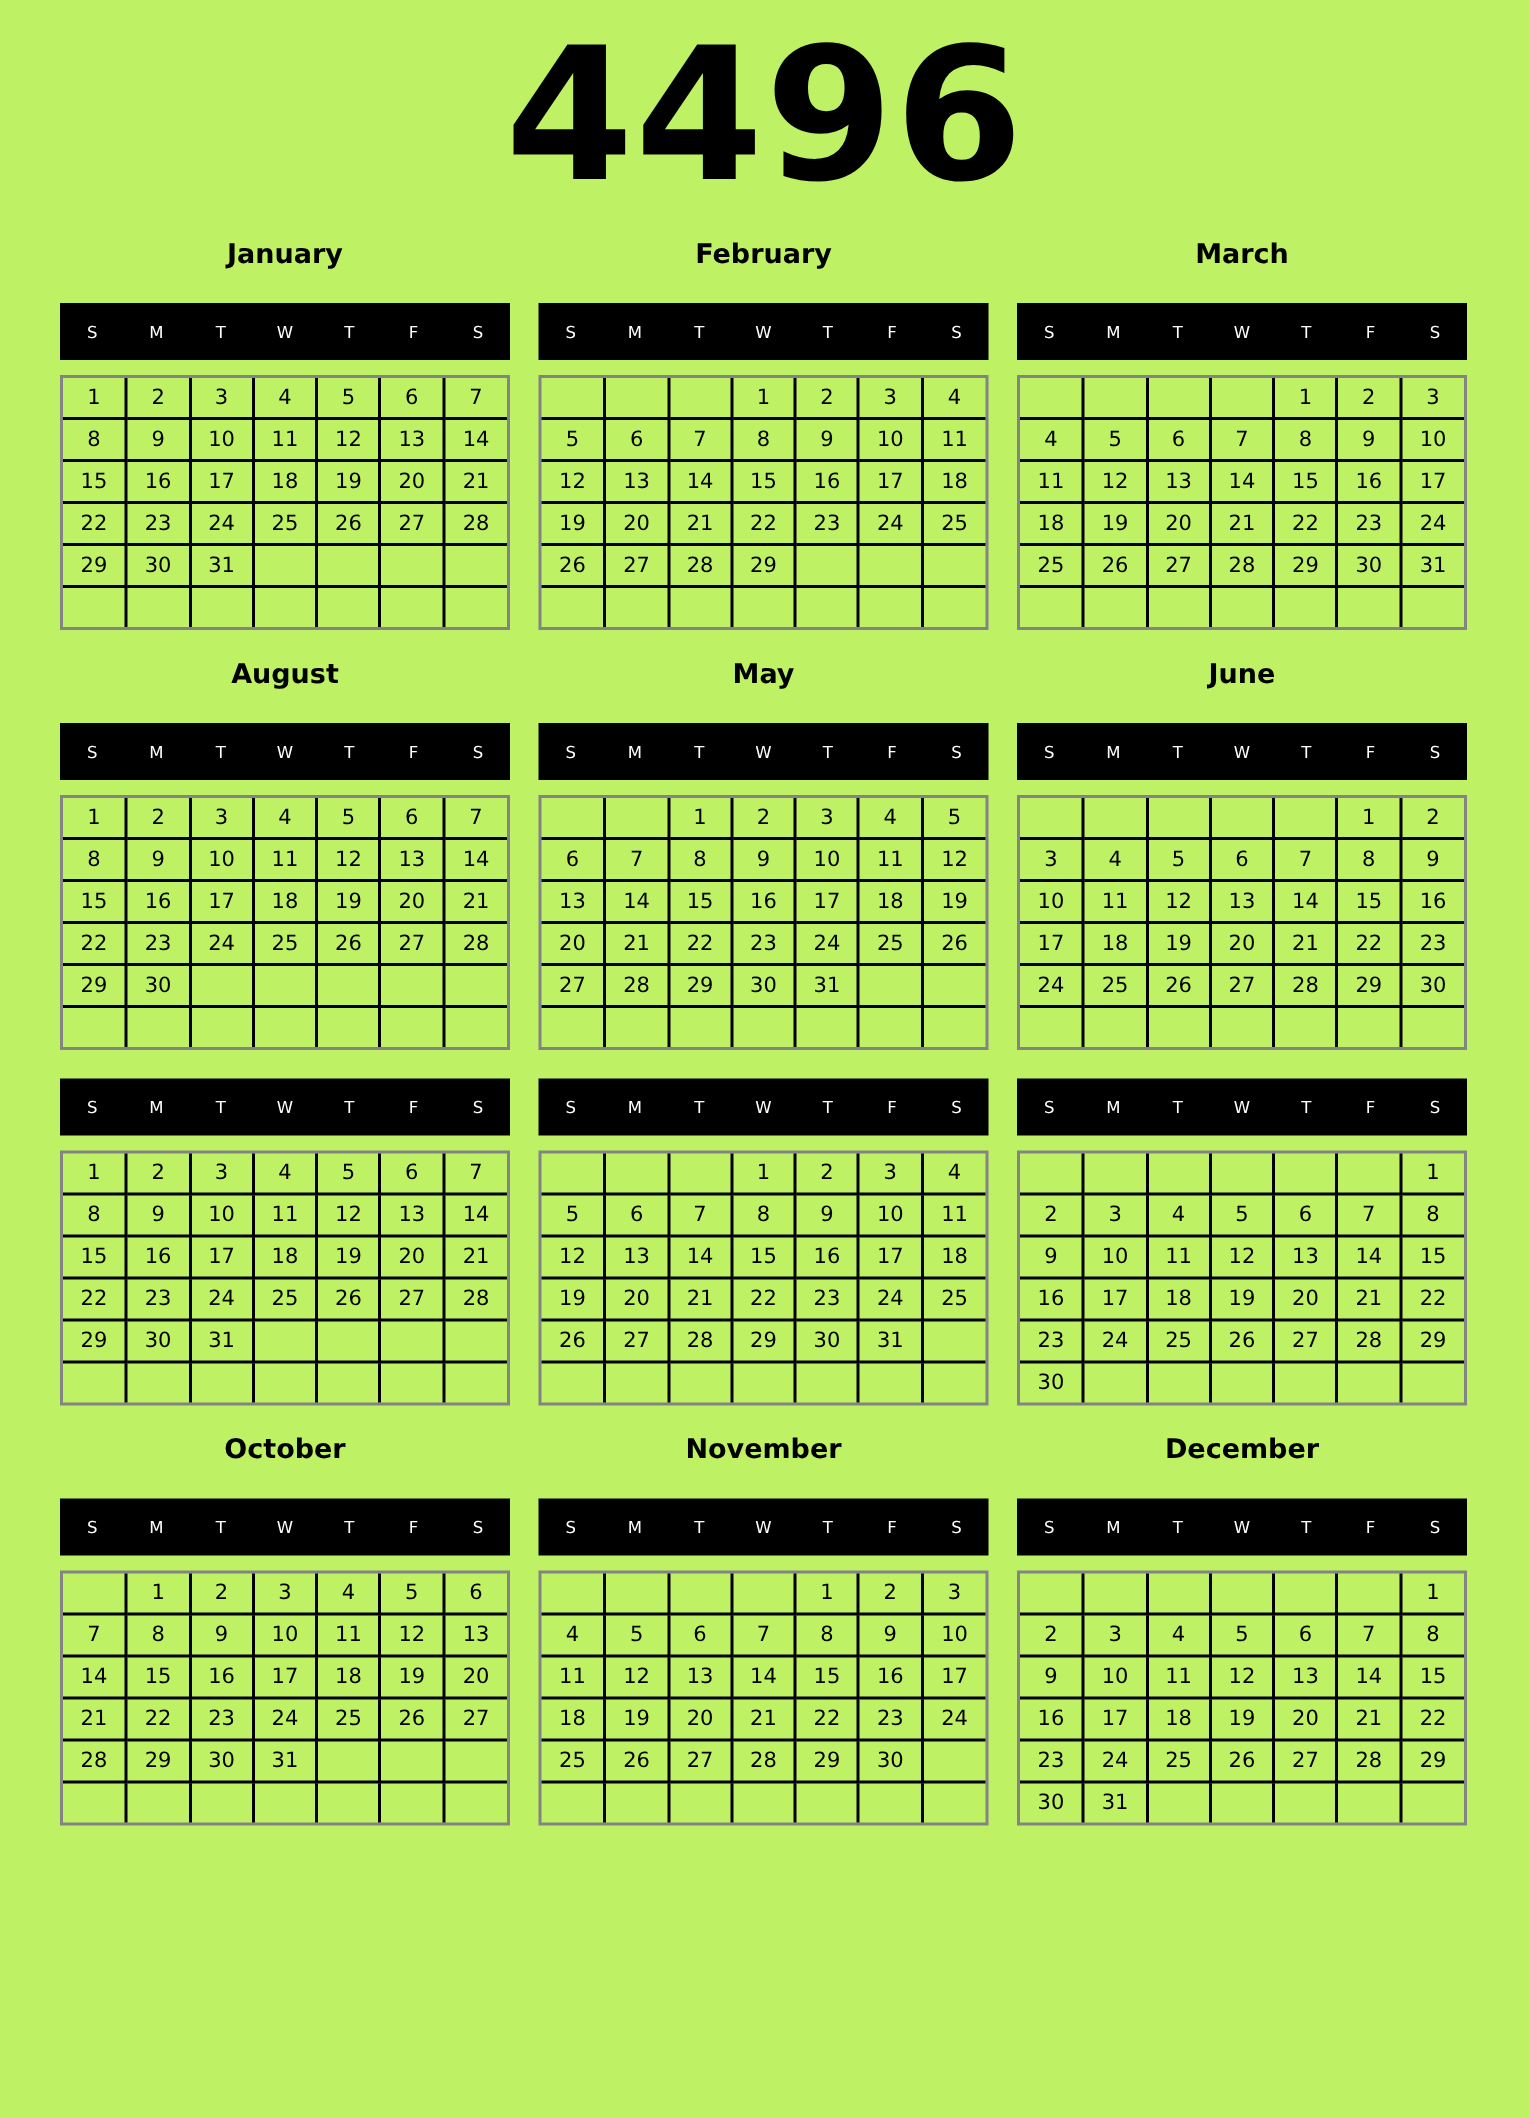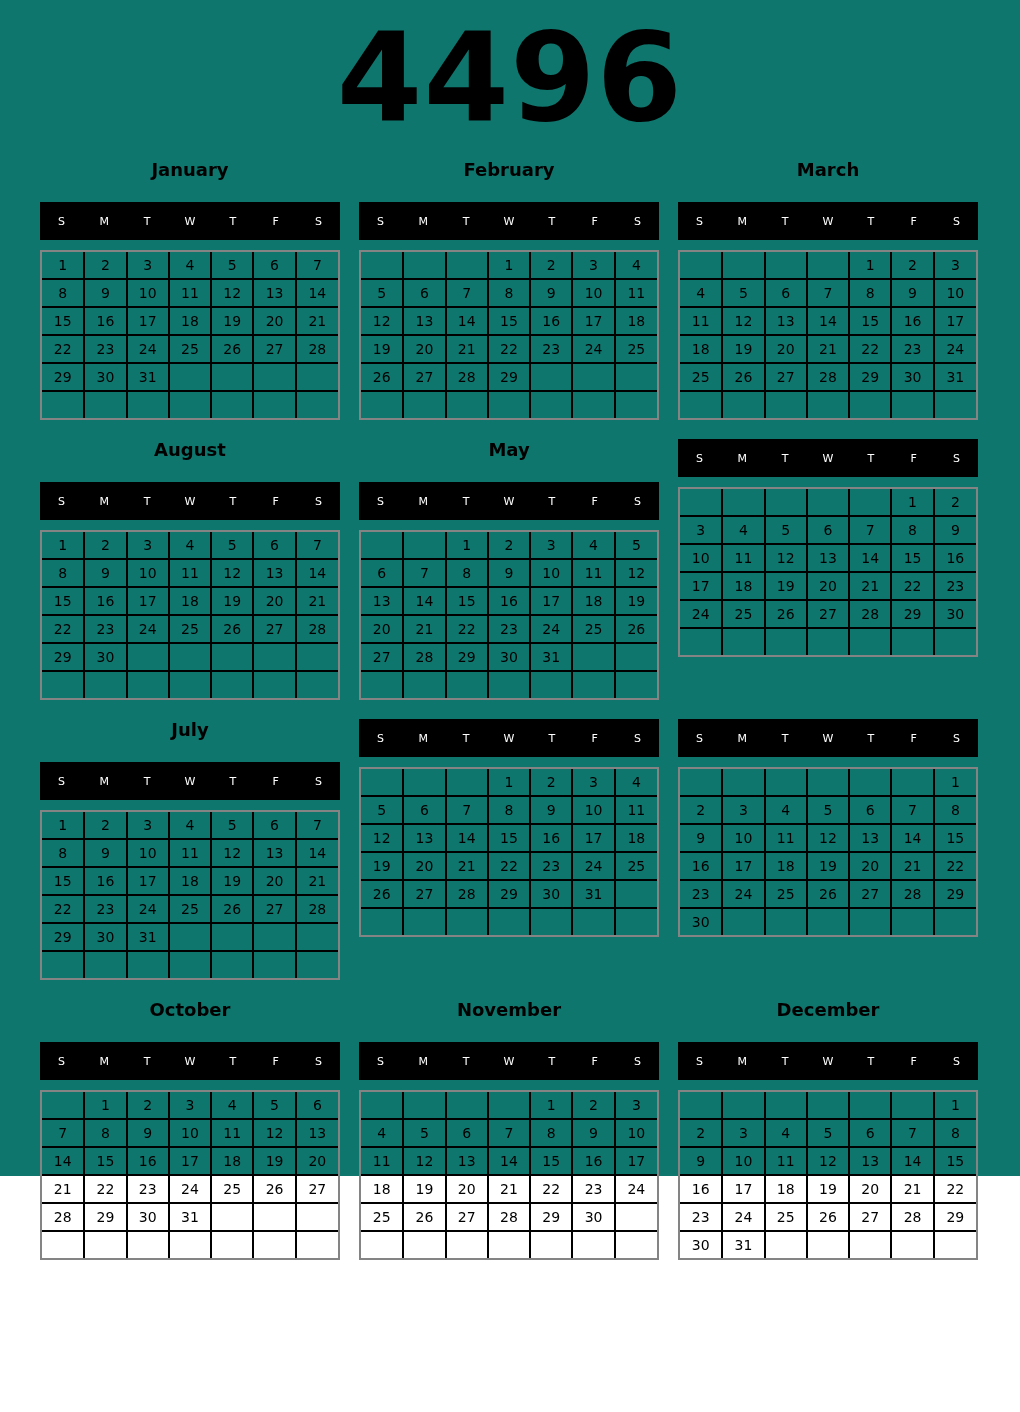--- a/index.html
+++ b/index.html
@@ -7,22 +7,22 @@
     padding: 0;
     background: #ffffff;
     width: 1020px;
     height: 1412px;
     overflow: hidden;
     font-family: "DejaVu Sans", sans-serif;
     color: #000000;
   }
   .page {
     width: 1020px;
-    height: 1176px;
-    background: #0f766e;
+    height: 1412px;
+    background: #bef264;
     box-sizing: border-box;
   }
   .year-title {
     font-size: 123px;
     font-weight: bold;
     line-height: 1;
     text-align: center;
     padding-top: 16px;
     letter-spacing: 1px;
   }
@@ -437,92 +437,92 @@
                 <td></td>
                 <td></td>
                 <td></td>
                 <td></td>
               </tr>
             </tbody>
           </table>
         </div>
       </div>
       <div class="month-block">
-        <div class="weekday-header">
-          <div class="weekday-cell">S</div>
-          <div class="weekday-cell">M</div>
-          <div class="weekday-cell">T</div>
-          <div class="weekday-cell">W</div>
-          <div class="weekday-cell">T</div>
-          <div class="weekday-cell">F</div>
-          <div class="weekday-cell">S</div>
-        </div>
-        <div class="grid-frame">
-          <table class="cal">
-            <tbody>
-              <tr>
-                <td></td>
-                <td></td>
-                <td></td>
-                <td></td>
-                <td></td>
-                <td>1</td>
-                <td>2</td>
-              </tr>
-              <tr>
-                <td>3</td>
-                <td>4</td>
-                <td>5</td>
-                <td>6</td>
-                <td>7</td>
-                <td>8</td>
-                <td>9</td>
-              </tr>
-              <tr>
-                <td>10</td>
-                <td>11</td>
-                <td>12</td>
-                <td>13</td>
-                <td>14</td>
-                <td>15</td>
-                <td>16</td>
-              </tr>
-              <tr>
-                <td>17</td>
-                <td>18</td>
-                <td>19</td>
-                <td>20</td>
-                <td>21</td>
-                <td>22</td>
-                <td>23</td>
-              </tr>
-              <tr>
-                <td>24</td>
-                <td>25</td>
-                <td>26</td>
-                <td>27</td>
-                <td>28</td>
-                <td>29</td>
-                <td>30</td>
-              </tr>
-              <tr>
-                <td></td>
-                <td></td>
-                <td></td>
-                <td></td>
-                <td></td>
-                <td></td>
-                <td></td>
-              </tr>
-            </tbody>
-          </table>
-        </div>
-      </div>
-      <div class="month-block">
-        <div class="month-name">July</div>
+        <div class="month-name">June</div>
+        <div class="weekday-header">
+          <div class="weekday-cell">S</div>
+          <div class="weekday-cell">M</div>
+          <div class="weekday-cell">T</div>
+          <div class="weekday-cell">W</div>
+          <div class="weekday-cell">T</div>
+          <div class="weekday-cell">F</div>
+          <div class="weekday-cell">S</div>
+        </div>
+        <div class="grid-frame">
+          <table class="cal">
+            <tbody>
+              <tr>
+                <td></td>
+                <td></td>
+                <td></td>
+                <td></td>
+                <td></td>
+                <td>1</td>
+                <td>2</td>
+              </tr>
+              <tr>
+                <td>3</td>
+                <td>4</td>
+                <td>5</td>
+                <td>6</td>
+                <td>7</td>
+                <td>8</td>
+                <td>9</td>
+              </tr>
+              <tr>
+                <td>10</td>
+                <td>11</td>
+                <td>12</td>
+                <td>13</td>
+                <td>14</td>
+                <td>15</td>
+                <td>16</td>
+              </tr>
+              <tr>
+                <td>17</td>
+                <td>18</td>
+                <td>19</td>
+                <td>20</td>
+                <td>21</td>
+                <td>22</td>
+                <td>23</td>
+              </tr>
+              <tr>
+                <td>24</td>
+                <td>25</td>
+                <td>26</td>
+                <td>27</td>
+                <td>28</td>
+                <td>29</td>
+                <td>30</td>
+              </tr>
+              <tr>
+                <td></td>
+                <td></td>
+                <td></td>
+                <td></td>
+                <td></td>
+                <td></td>
+                <td></td>
+              </tr>
+            </tbody>
+          </table>
+        </div>
+      </div>
+      <div class="month-block">
         <div class="weekday-header">
           <div class="weekday-cell">S</div>
           <div class="weekday-cell">M</div>
           <div class="weekday-cell">T</div>
           <div class="weekday-cell">W</div>
           <div class="weekday-cell">T</div>
           <div class="weekday-cell">F</div>
           <div class="weekday-cell">S</div>
         </div>
         <div class="grid-frame">

